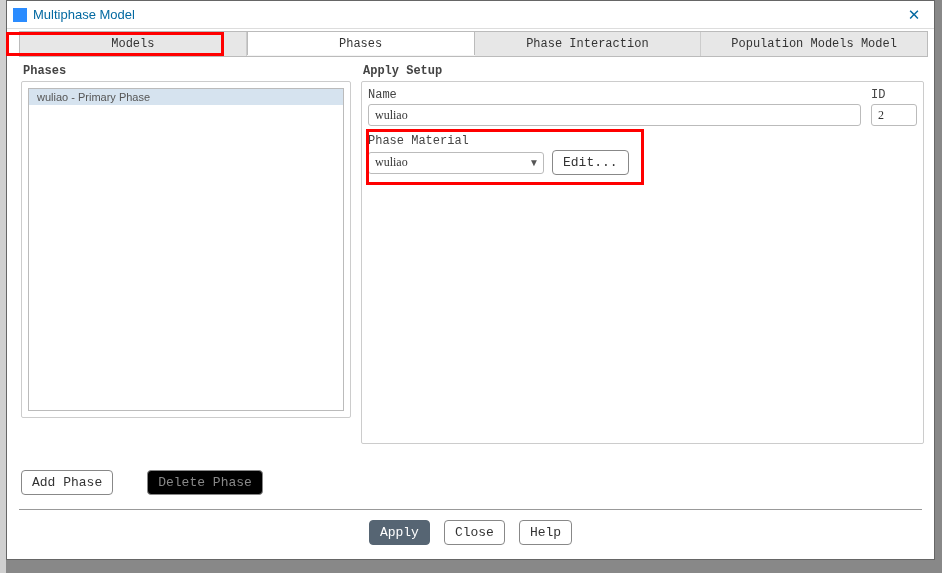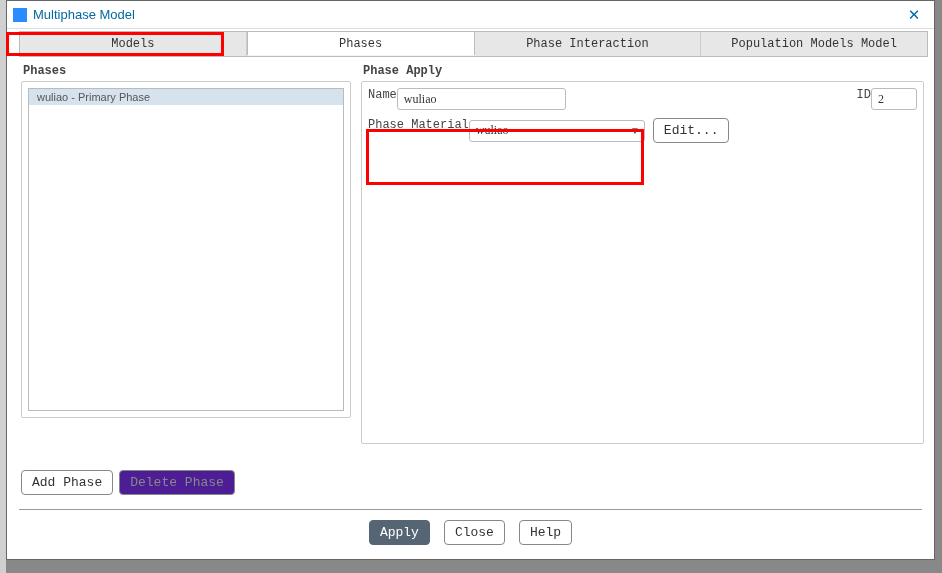--- a/index.html
+++ b/index.html
@@ -136,21 +136,21 @@
     height: 56px;
     pointer-events: none;
     z-index: 5;
   }
   .form-row {
     display: flex;
     gap: 10px;
     align-items: flex-end;
     margin-bottom: 8px;
   }
-  .form-group { display: flex; flex-direction: row; }
+  .form-group { display: flex; flex-direction: column; }
   .form-group.grow { flex: 1; }
   .form-label {
     font-family: "Courier New", monospace;
     color: #444;
     margin-bottom: 2px;
   }
   .text-input, .num-input, .dropdown {
     border: 1px solid #bbb;
     border-radius: 3px;
     height: 22px;
@@ -177,23 +177,24 @@
     border: 1px solid #888;
     border-radius: 4px;
     background: #fff;
     font-family: "Courier New", monospace;
     font-size: 13px;
     padding: 4px 10px;
     color: #333;
     cursor: pointer;
   }
   .btn.disabled {
-    background: #4c1d95;
+    background: #000000;
     color: #888;
     cursor: default;
+    margin-left: 28px;
   }
   .btn.primary {
     background: #566573;
     border-color: #566573;
     color: #fff;
   }
   .bottom-left-buttons {
     display: flex;
     gap: 6px;
     padding: 12px 0 0 14px;
@@ -243,21 +244,21 @@
     <div class="left-panel">
       <div class="panel-title">Phases</div>
       <div class="panel-box" style="flex:0 0 auto;">
         <div class="phases-list">
           <div class="phase-item selected">wuliao - Primary Phase</div>
         </div>
       </div>
     </div>
 
     <div class="right-panel">
-      <div class="panel-title">Phase Apply</div>
+      <div class="panel-title">Apply Setup</div>
       <div class="panel-box" style="flex:0 0 auto; height:363px;">
         <div class="form-row">
           <div class="form-group grow">
             <span class="form-label">Name</span>
             <input class="text-input" type="text" value="wuliao" style="">
           </div>
           <div class="form-group">
             <span class="form-label">ID</span>
             <input class="num-input" type="text" value="2" style="">
           </div>

